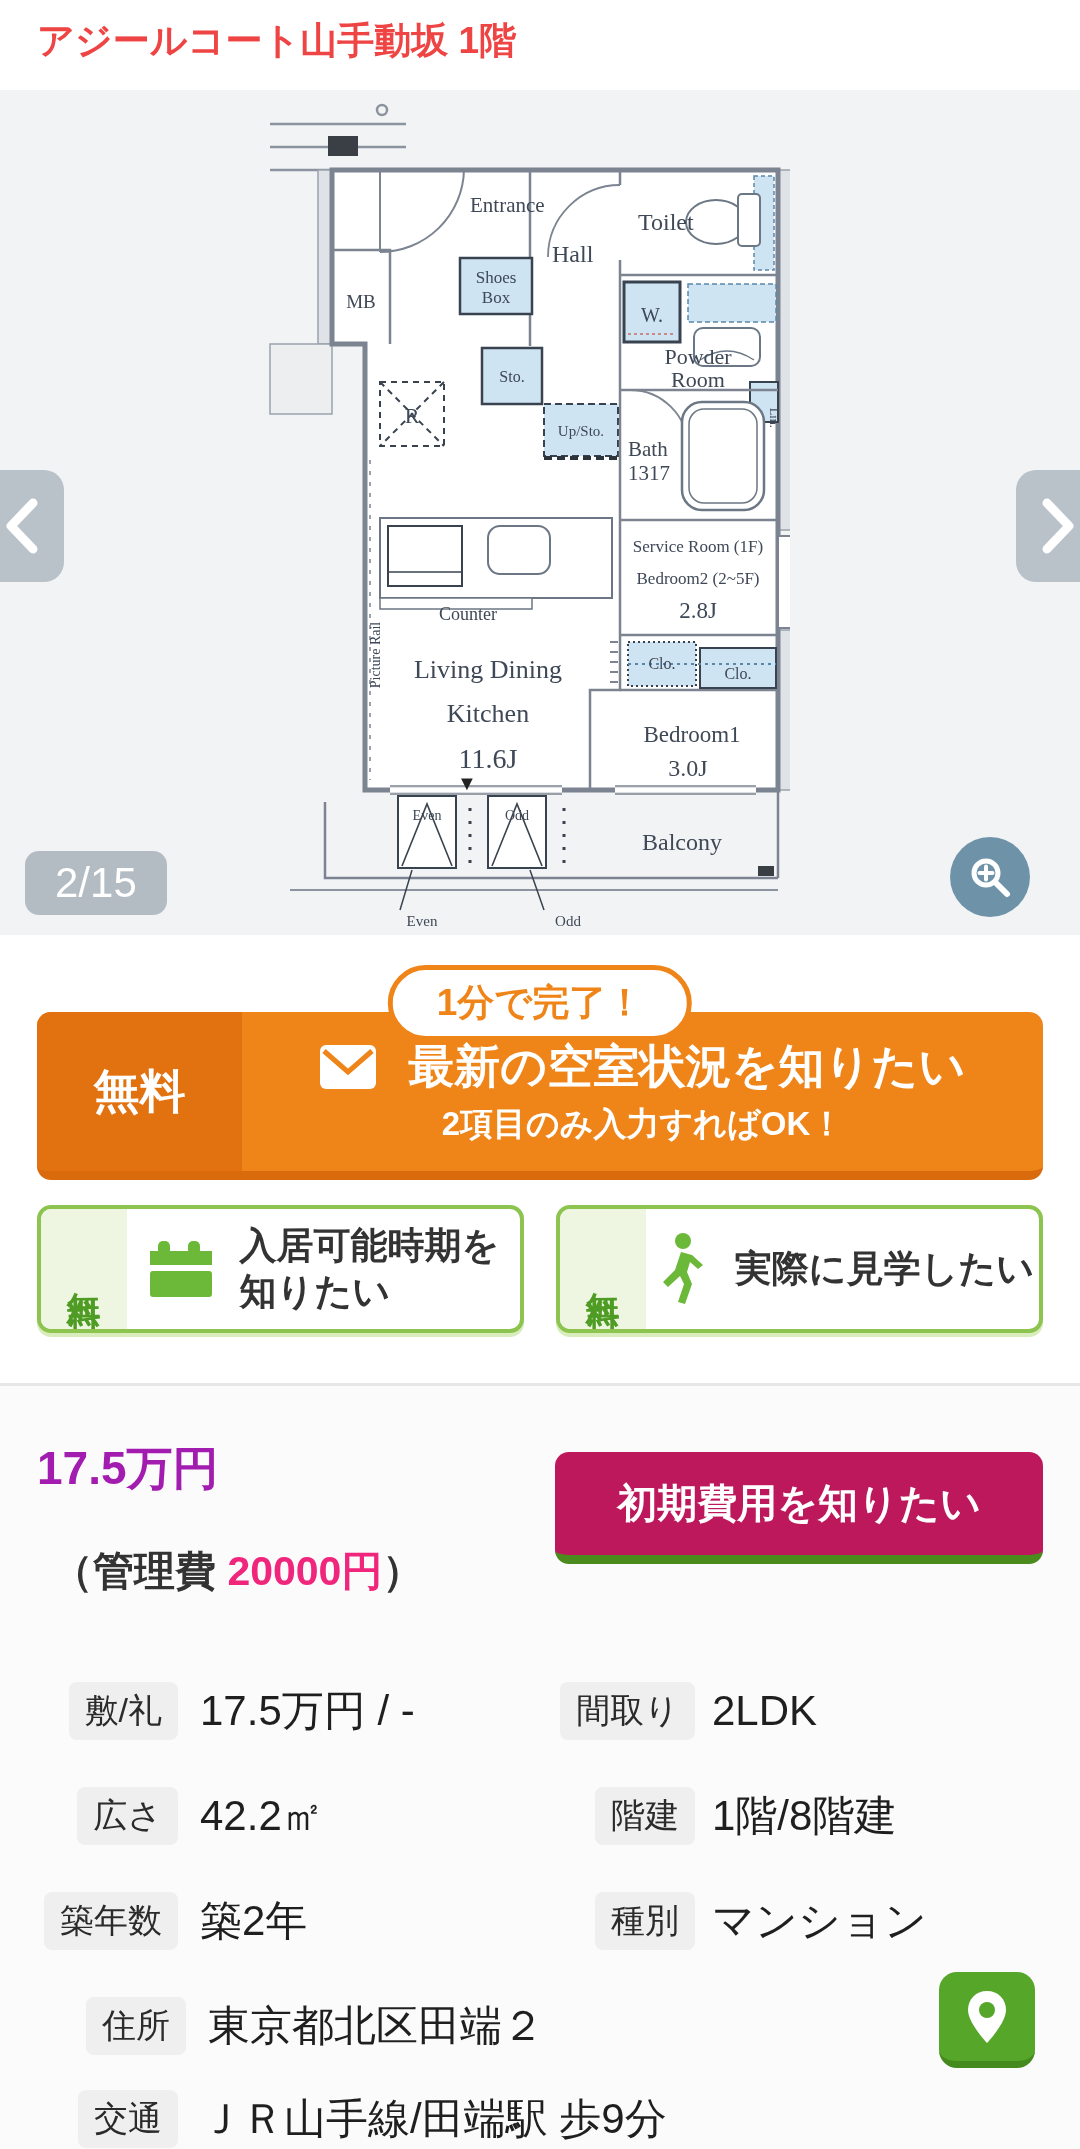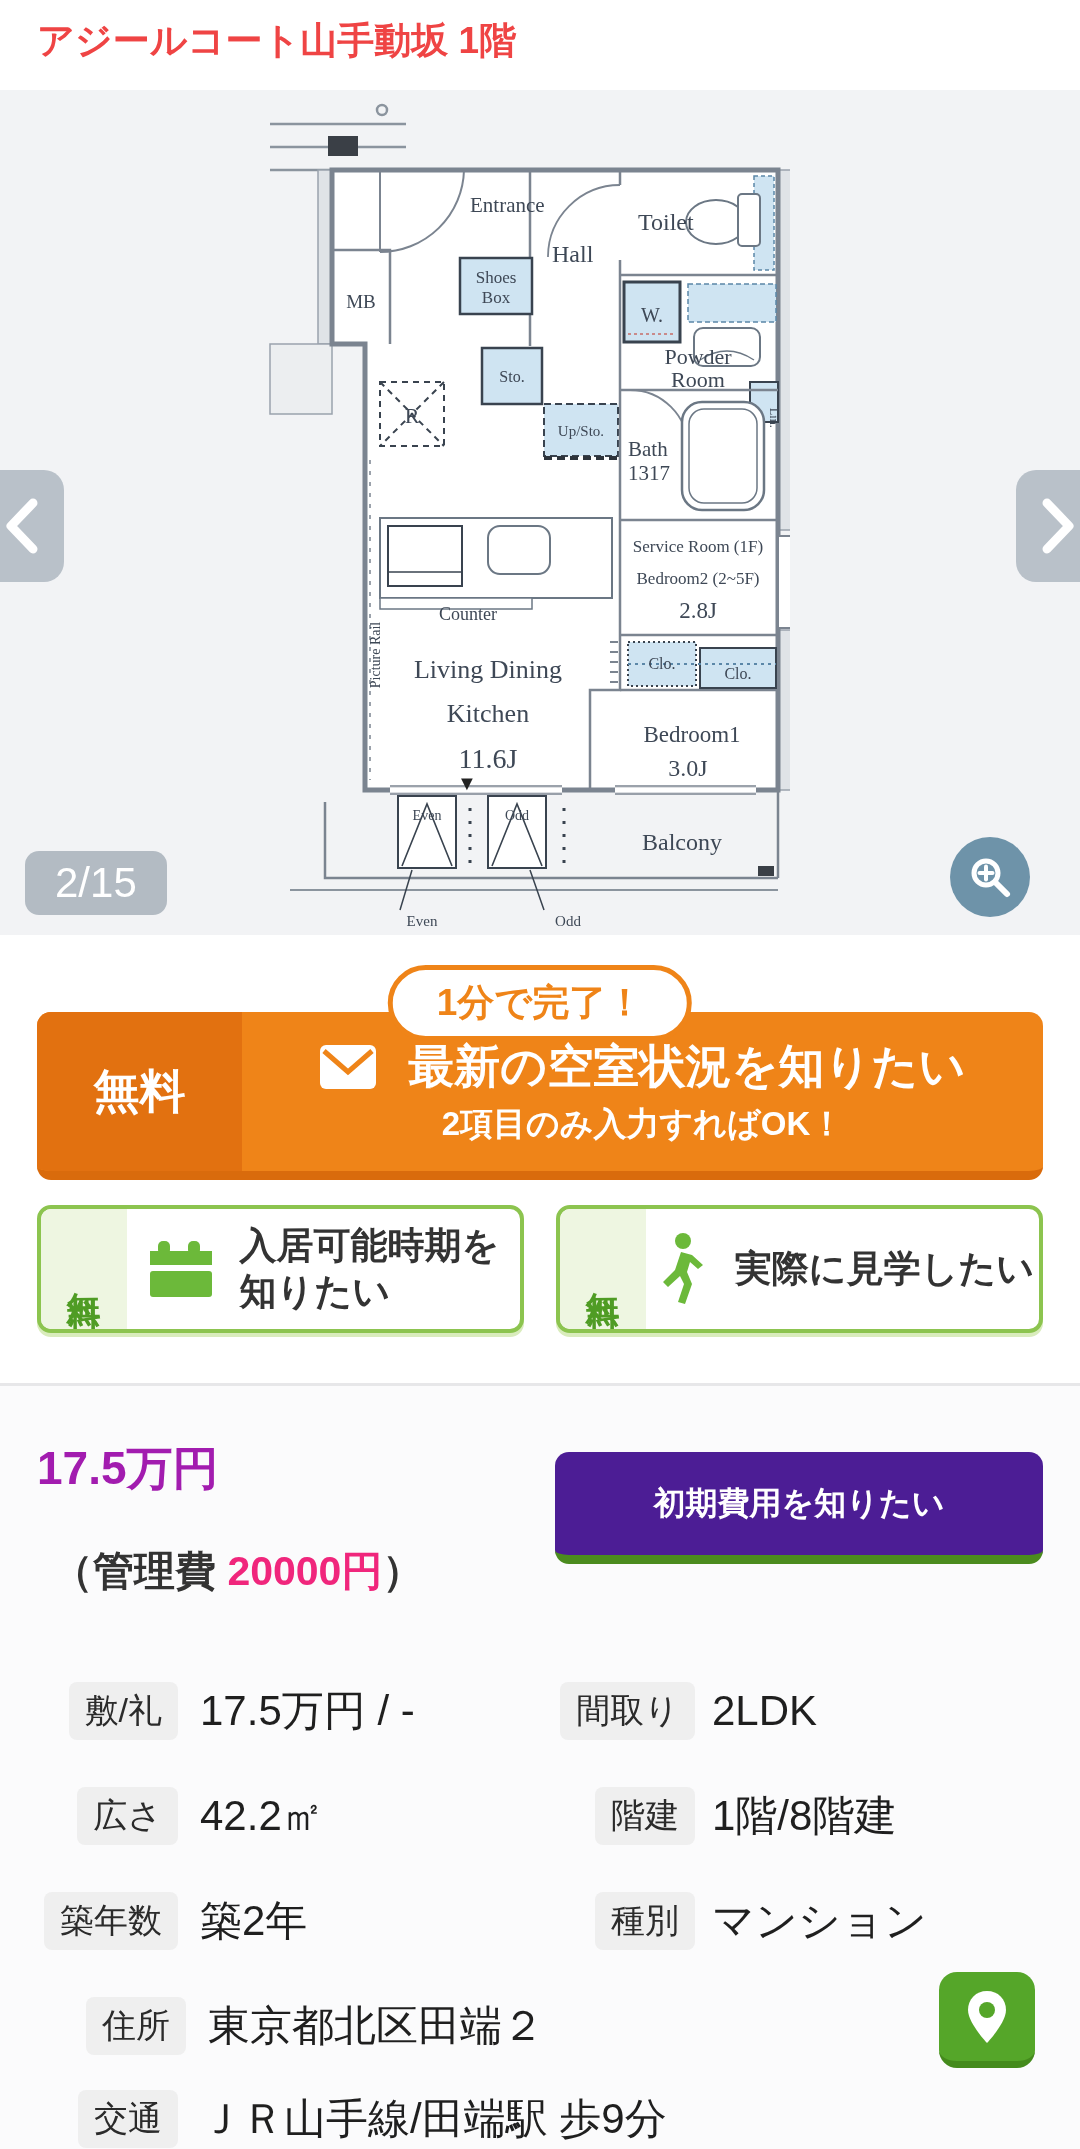--- a/index.html
+++ b/index.html
@@ -44,22 +44,22 @@
   .free-content { flex:1; display:flex; align-items:center; justify-content:center; gap:26px; }
   .free-label { font-size:37px; font-weight:bold; color:#333; line-height:1.25; }
 
   
   .divider { position:absolute; top:1383px; left:0; width:1080px; border-top:3px solid #e7e7e9; }
   .lower { position:absolute; top:1386px; left:0; width:1080px; height:763px; background:#fbfbfc; }
 
   .rent { position:absolute; left:37px; top:52px; font-size:46px; font-weight:bold; color:#a21caf; }
   .mgmt { position:absolute; left:52px; top:158px; font-size:41px; font-weight:bold; color:#333; }
   .mgmt .pink { color:#f0267c; }
-  .init-btn { position:absolute; left:555px; top:66px; width:488px; height:112px; background:#4c1d95;
-              border-bottom:9px solid #4b8b1e; border-radius:14px; color:#fff; font-size:32px; font-weight:bold;
+  .init-btn { position:absolute; left:555px; top:66px; width:488px; height:112px; background:#be185d;
+              border-bottom:9px solid #4b8b1e; border-radius:14px; color:#fff; font-size:40px; font-weight:bold;
               display:flex; align-items:center; justify-content:center; }
 
   .detail-row { position:absolute; height:58px; display:flex; align-items:center; }
   .label-slot { display:flex; justify-content:flex-end; width:132px; }
   .label-badge { background:#efefef; border-radius:8px; padding:6px 16px; font-size:34px; color:#2b2b2b; white-space:nowrap; }
   .detail-value { font-size:42px; color:#1f1f1f; white-space:nowrap; }
   .v-left { position:absolute; left:200px; } .v-right { position:absolute; left:712px; }
   .l-left { position:absolute; left:46px; }  .l-right { position:absolute; left:563px; }
   .row-y1 { top:296px; } .row-y2 { top:401px; } .row-y3 { top:506px; } .row-y4 { top:611px; } .row-y5 { top:704px; }
 

